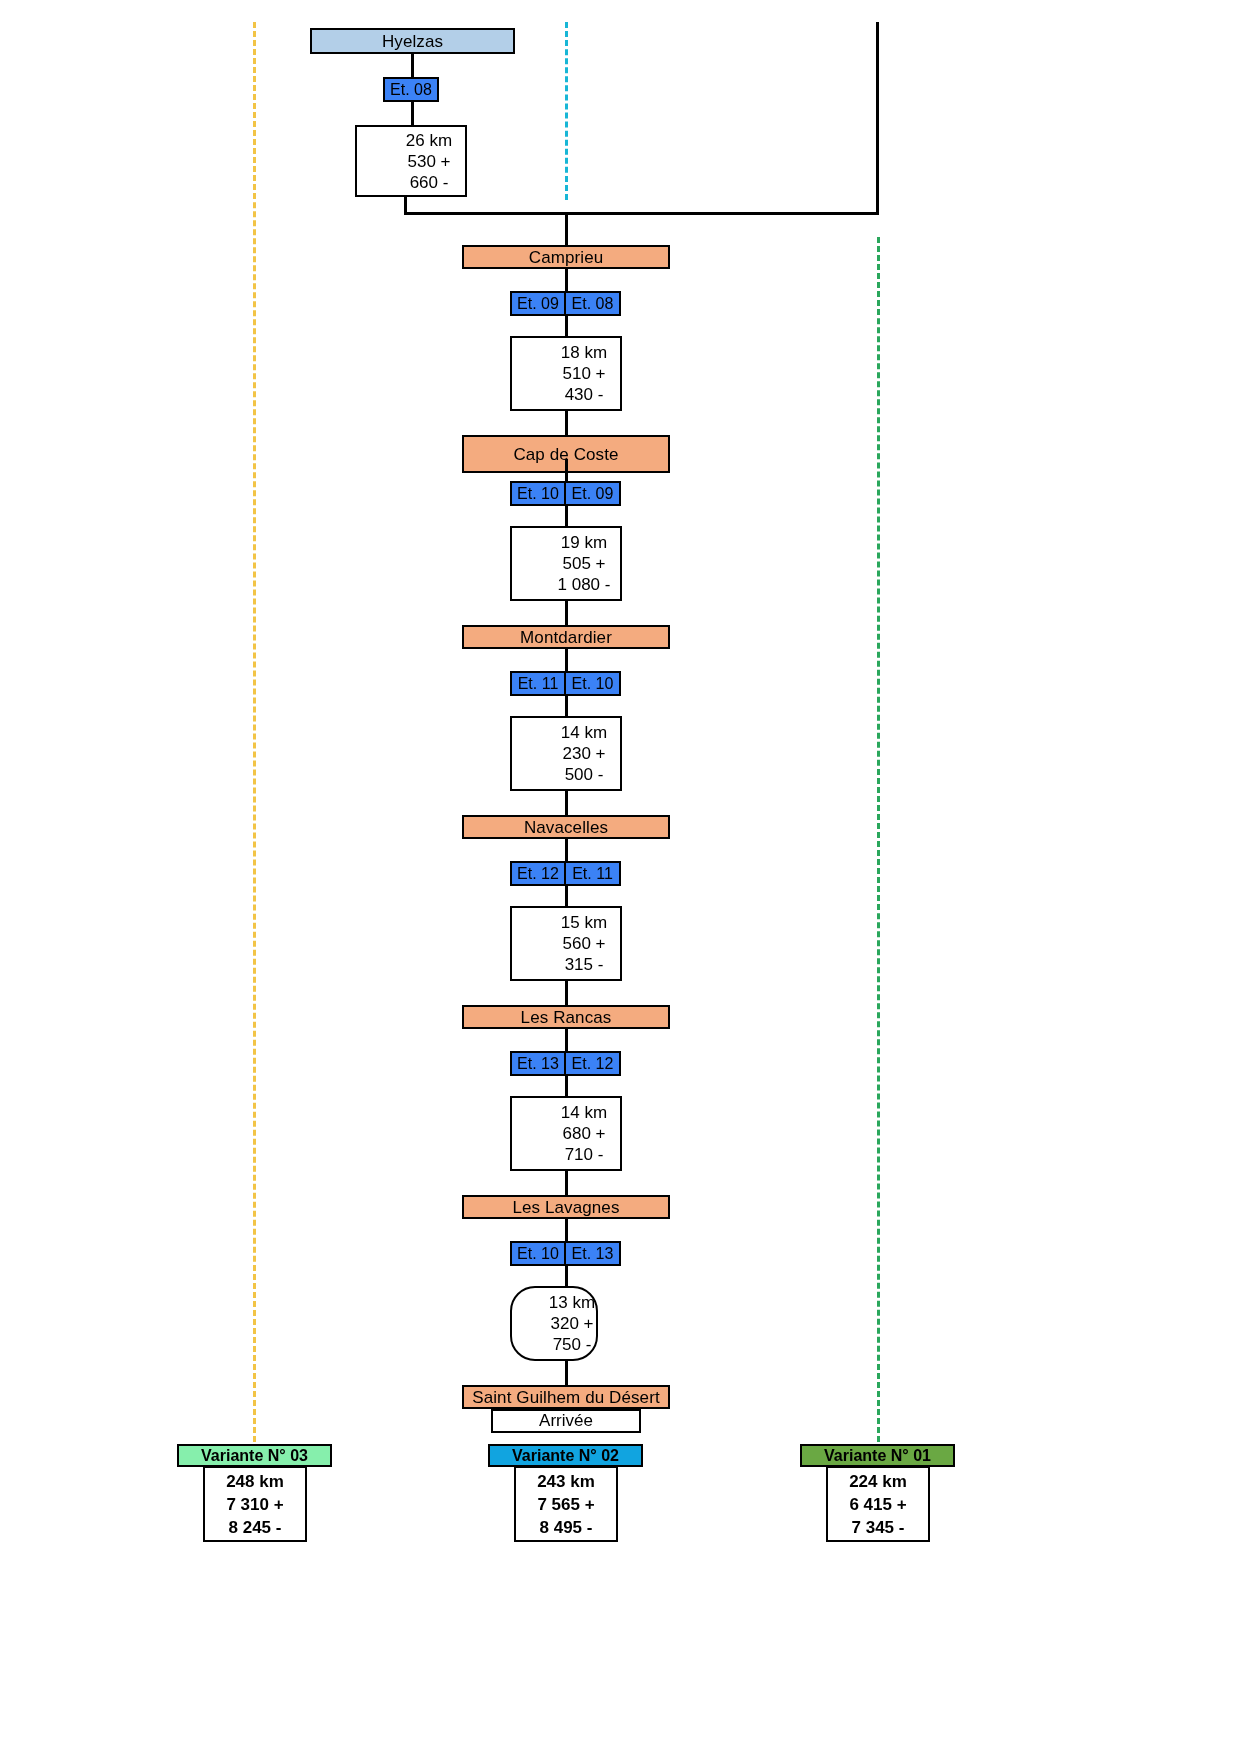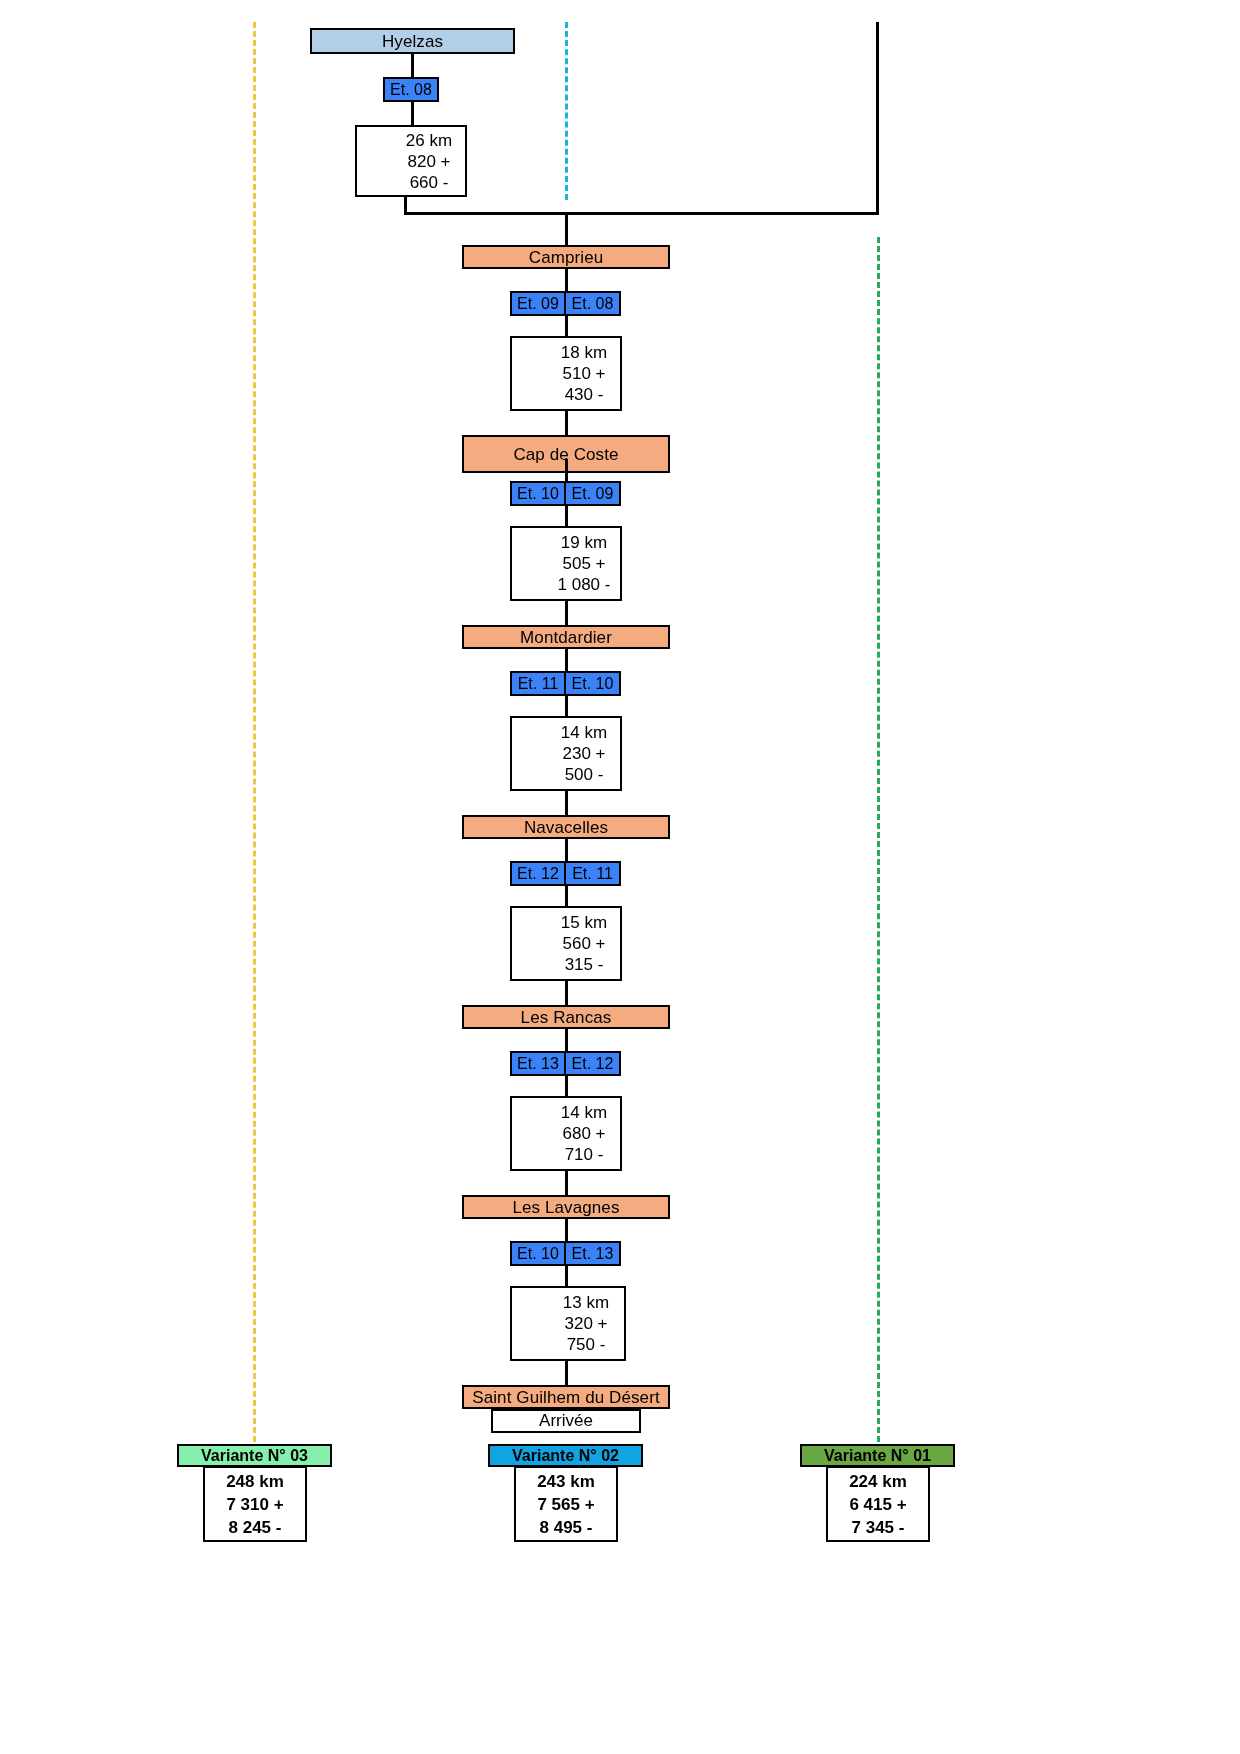--- a/index.html
+++ b/index.html
@@ -141,21 +141,21 @@
   <div class="node node-start" style="left:310px; top:28px; width:205px; height:26px;">
     <span>Hyelzas</span>
   </div>
 
   <div class="etbar" style="left:383px; top:77px; height:25px;">
     <div class="etcell" style="width:56px; height:25px;">Et. 08</div>
   </div>
 
   <div class="metrics" style="left:355px; top:125px; width:112px; height:72px;">
     <span>26 km</span>
-    <span>820 +</span>
+    <span>530 +</span>
     <span>660 -</span>
   </div>
 
   <div class="node node-stage" style="left:462px; top:245px; width:208px; height:24px;">
     <span>Camprieu</span>
   </div>
   <div class="vline" style="left:565px; top:269px; height:23px;"></div>
   <div class="etbar" style="left:510px; top:291px; height:25px;">
     <div class="etcell" style="width:56px; height:25px;">Et. 09</div>
     <div class="etcell" style="width:56px; height:25px;">Et. 08</div>
@@ -234,21 +234,21 @@
 
   <div class="node node-stage" style="left:462px; top:1195px; width:208px; height:24px;">
     <span>Les Lavagnes</span>
   </div>
   <div class="vline" style="left:565px; top:1219px; height:23px;"></div>
   <div class="etbar" style="left:510px; top:1241px; height:25px;">
     <div class="etcell" style="width:56px; height:25px;">Et. 10</div>
     <div class="etcell" style="width:56px; height:25px;">Et. 13</div>
   </div>
   <div class="vline" style="left:565px; top:1264px; height:23px;"></div>
-  <div class="metrics" style="left:510px; top:1286px; width:116px; height:75px;">
+  <div class="metrics" style="left:510px; top:1286px; width:88px; height:75px;border-radius:25px;">
     <span>13 km</span>
     <span>320 +</span>
     <span>750 -</span>
   </div>
   <div class="vline" style="left:565px; top:1359px; height:27px;"></div>
 
   <div class="node node-stage" style="left:462px; top:1385px; width:208px; height:24px;">
     <span>Saint Guilhem du Désert</span>
   </div>
   <div class="arrivee" style="left:491px; top:1409px; width:150px; height:24px;">

